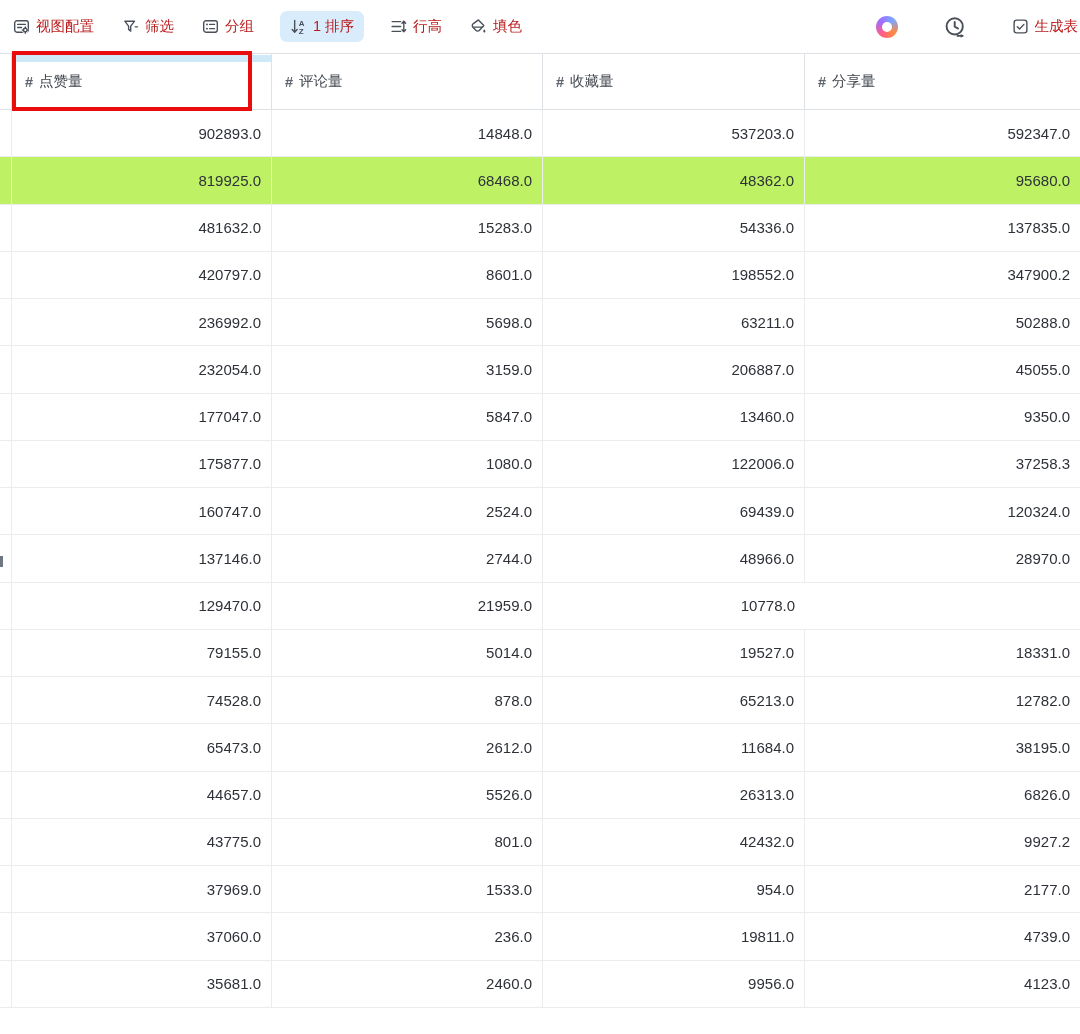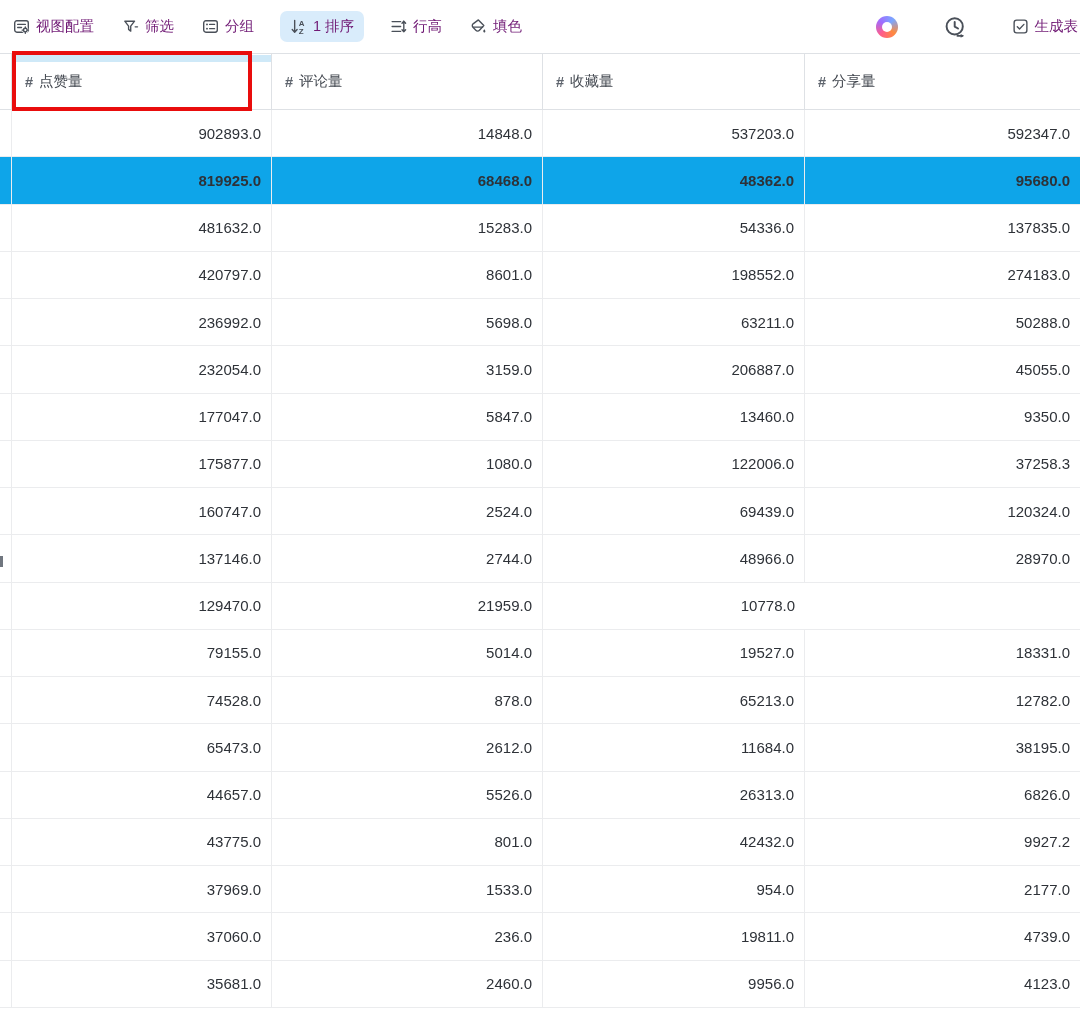--- a/index.html
+++ b/index.html
@@ -3,21 +3,21 @@
 <meta charset="utf-8">
 <style>
   * { margin:0; padding:0; box-sizing:border-box; }
   html,body { width:1080px; height:1034px; overflow:hidden; background:#fff;
               font-family:"Liberation Sans","DejaVu Sans",sans-serif; }
   .app { position:relative; width:1080px; height:1034px; background:#fff; }
 
   
   .toolbar { height:53px; display:flex; align-items:center; padding:0 2px 0 13px; gap:28px; }
   .tb-item { display:inline-flex; align-items:center; gap:6px; font-size:14.5px;
-             color:#701a75; cursor:pointer; white-space:nowrap; }
+             color:#b91c1c; cursor:pointer; white-space:nowrap; }
   .tb-item svg { flex:0 0 auto; }
   .tb-item.active { background:#d9ecfb; border-radius:7px; padding:6px 10px; margin:-6px -2px; }
   .toolbar-right { margin-left:auto; display:flex; align-items:center; gap:45px; }
   .ai-ring { width:22px; height:22px; border-radius:50%; position:relative; cursor:pointer;
              background:conic-gradient(from 130deg,#ff8a3d,#ff5d8a,#a06bff,#7aa7ff,#ff8a3d); }
   .ai-ring::after { content:""; position:absolute; left:6px; top:6px; width:10px; height:10px;
                     border-radius:50%; background:#fff; }
   .icon-stroke { stroke:#4a5059; fill:none; stroke-width:1.3; stroke-linecap:round; stroke-linejoin:round; }
 
   
@@ -27,21 +27,21 @@
   .hcell { position:relative; display:flex; align-items:center; gap:7px; padding-left:13px;
            font-size:14.5px; color:#41464e; border-right:1px solid #dee1e5; cursor:pointer; }
   .hash { color:#5f656e; font-size:14.5px; font-weight:700; letter-spacing:-1px; }
   .sliver { border-right:1px solid #dee1e5; }
   .col-strip { position:absolute; left:0; right:0; top:1px; height:7px; background:#cfe9f8; }
 
   .row { height:47.25px; border-bottom:1px solid #ebecee; }
   .row .cell { border-right:1px solid #ebecee; }
   .row .val { display:flex; align-items:center; justify-content:flex-end; padding-right:10px;
               font-size:15px; color:#2e3238; cursor:cell; }
-  .row.shaded .cell { background:#0ea5e9;font-weight:bold; }
+  .row.shaded .cell { background:#bef264; }
   .row .cell:last-child, .hcell:last-child { border-right:none; }
 
   
   .red-box { position:absolute; left:12px; top:51px; width:240px; height:60px;
              border:4px solid #e90d0d; pointer-events:none; z-index:5; }
   .edge-mark { position:absolute; left:0; top:556px; width:3px; height:11px;
                background:#70767f; z-index:2; }
 </style>
 </head>
 <body>
@@ -164,21 +164,21 @@
     <div class="cell val">481632.0</div>
     <div class="cell val">15283.0</div>
     <div class="cell val">54336.0</div>
     <div class="cell val">137835.0</div>
   </div>
         <div class="row">
     <div class="cell"></div>
     <div class="cell val">420797.0</div>
     <div class="cell val">8601.0</div>
     <div class="cell val">198552.0</div>
-    <div class="cell val">274183.0</div>
+    <div class="cell val">347900.2</div>
   </div>
         <div class="row">
     <div class="cell"></div>
     <div class="cell val">236992.0</div>
     <div class="cell val">5698.0</div>
     <div class="cell val">63211.0</div>
     <div class="cell val">50288.0</div>
   </div>
         <div class="row">
     <div class="cell"></div>

